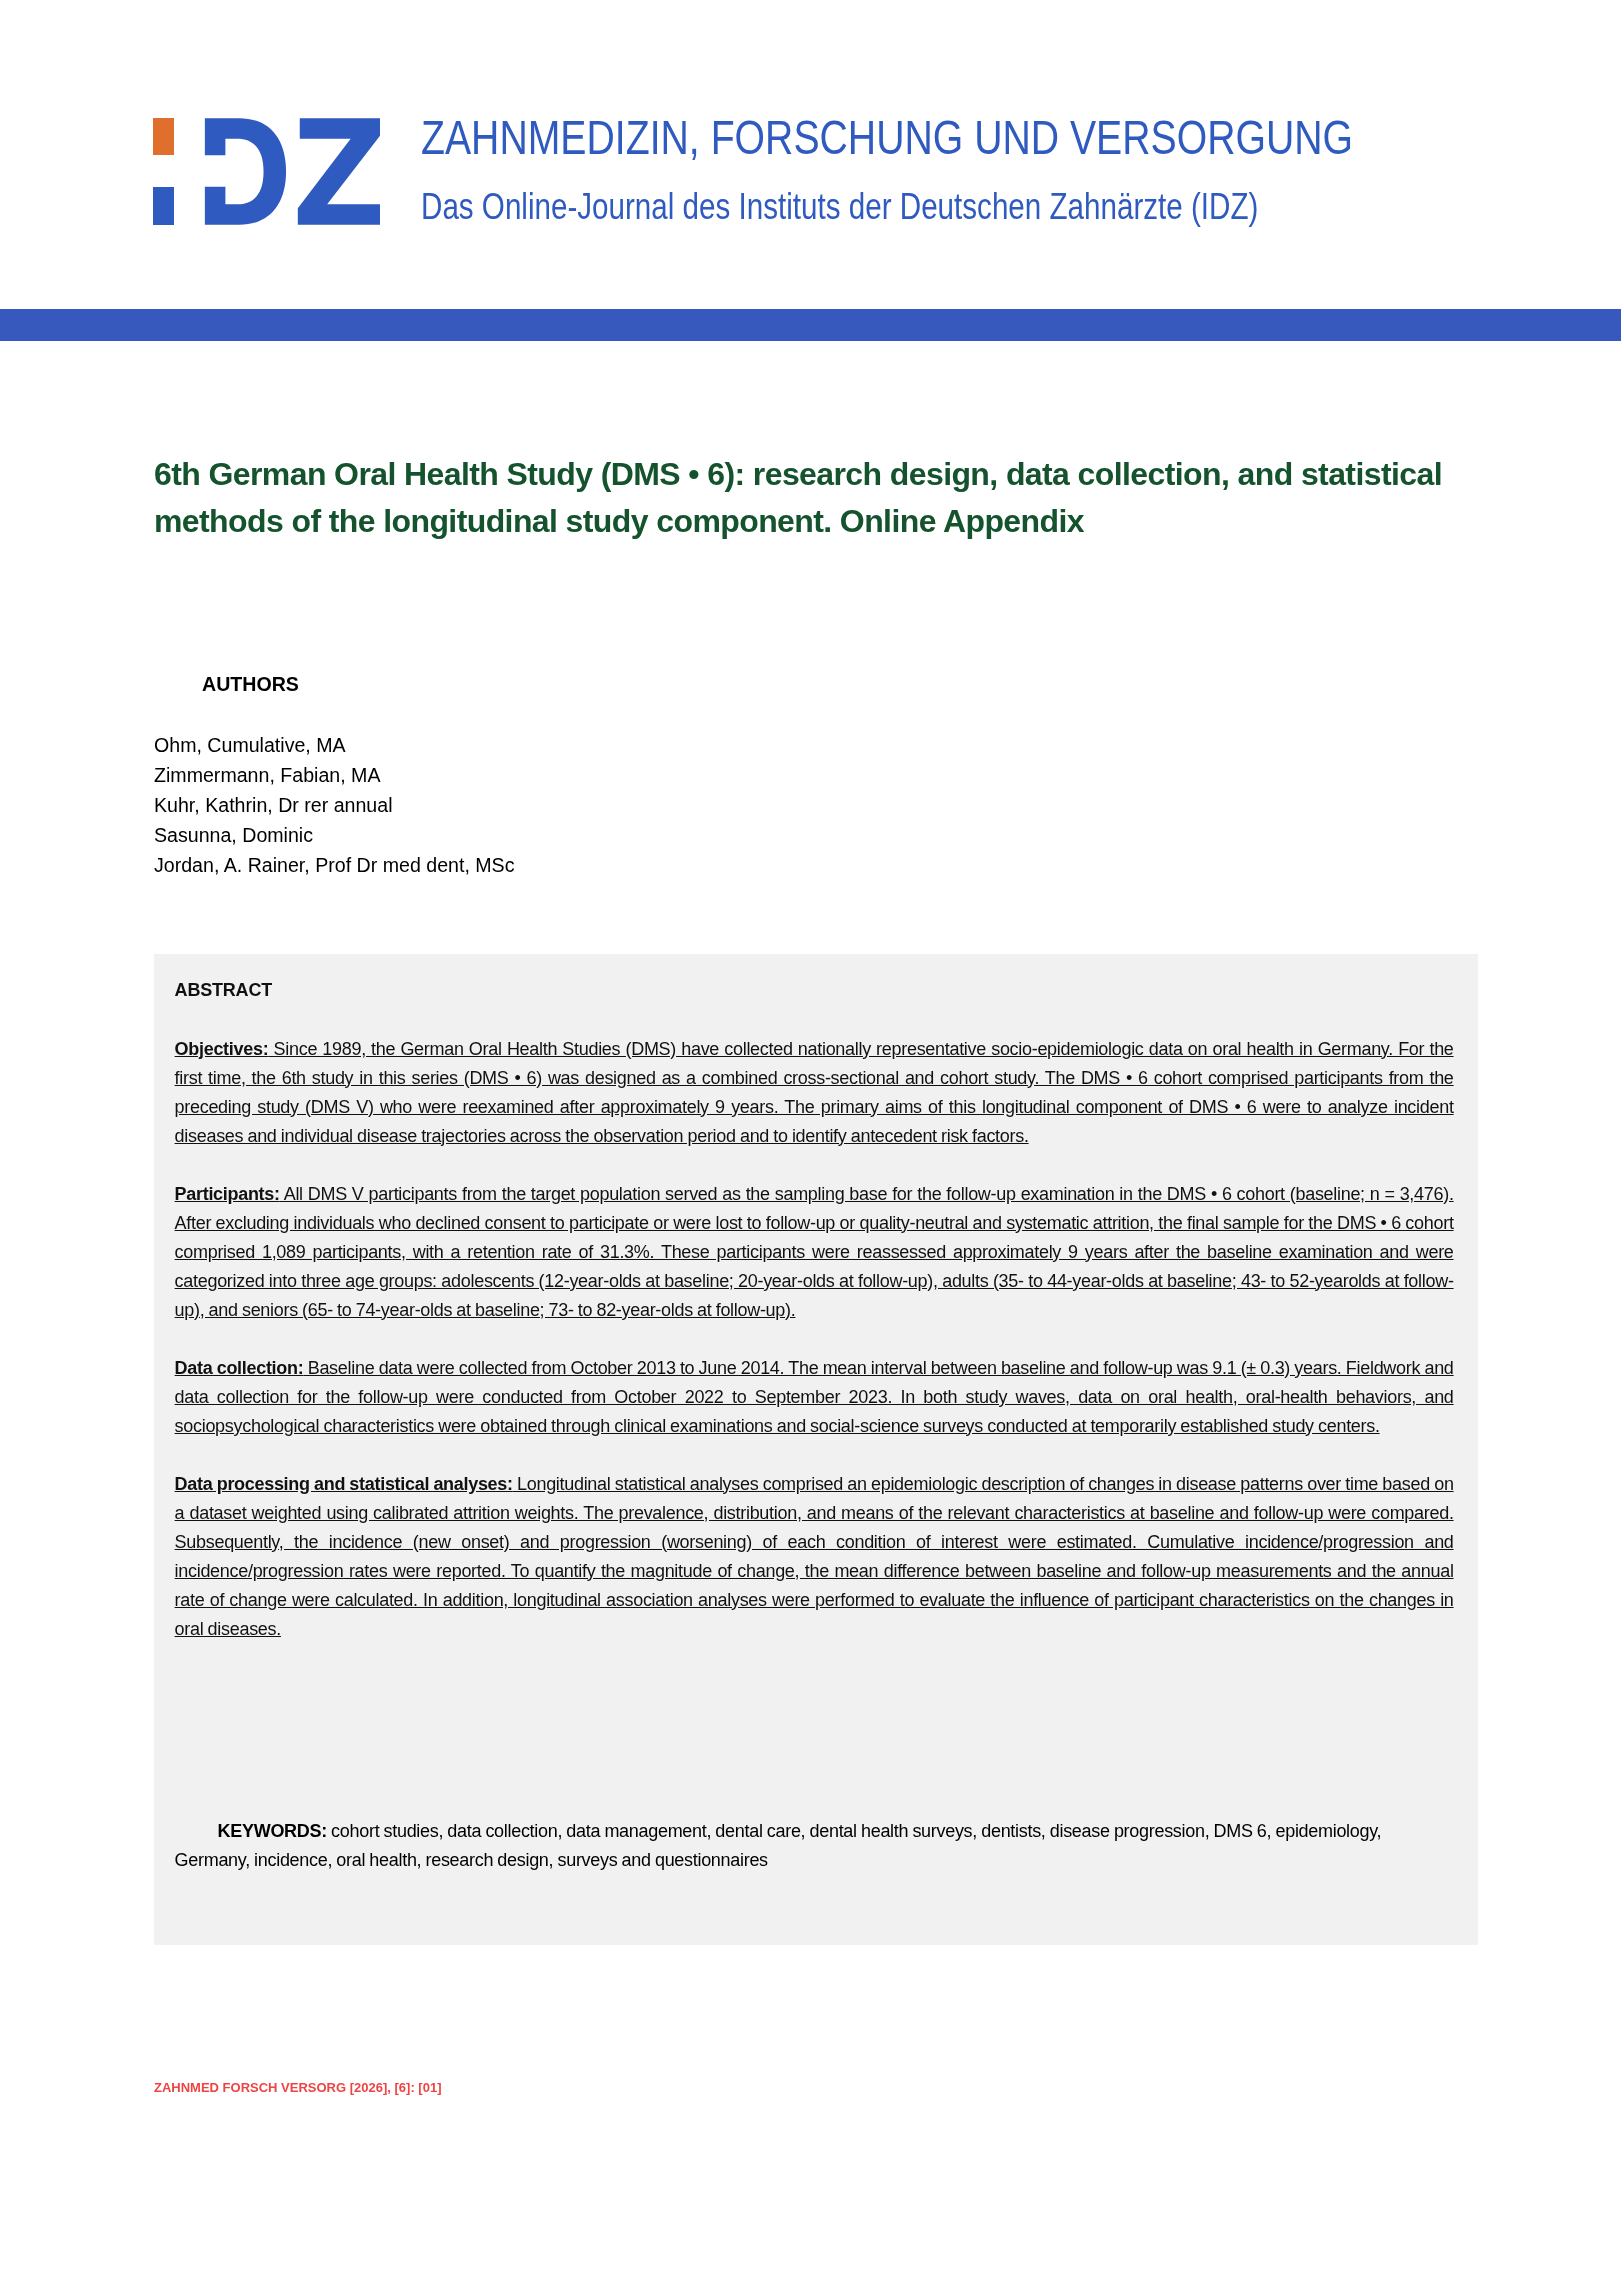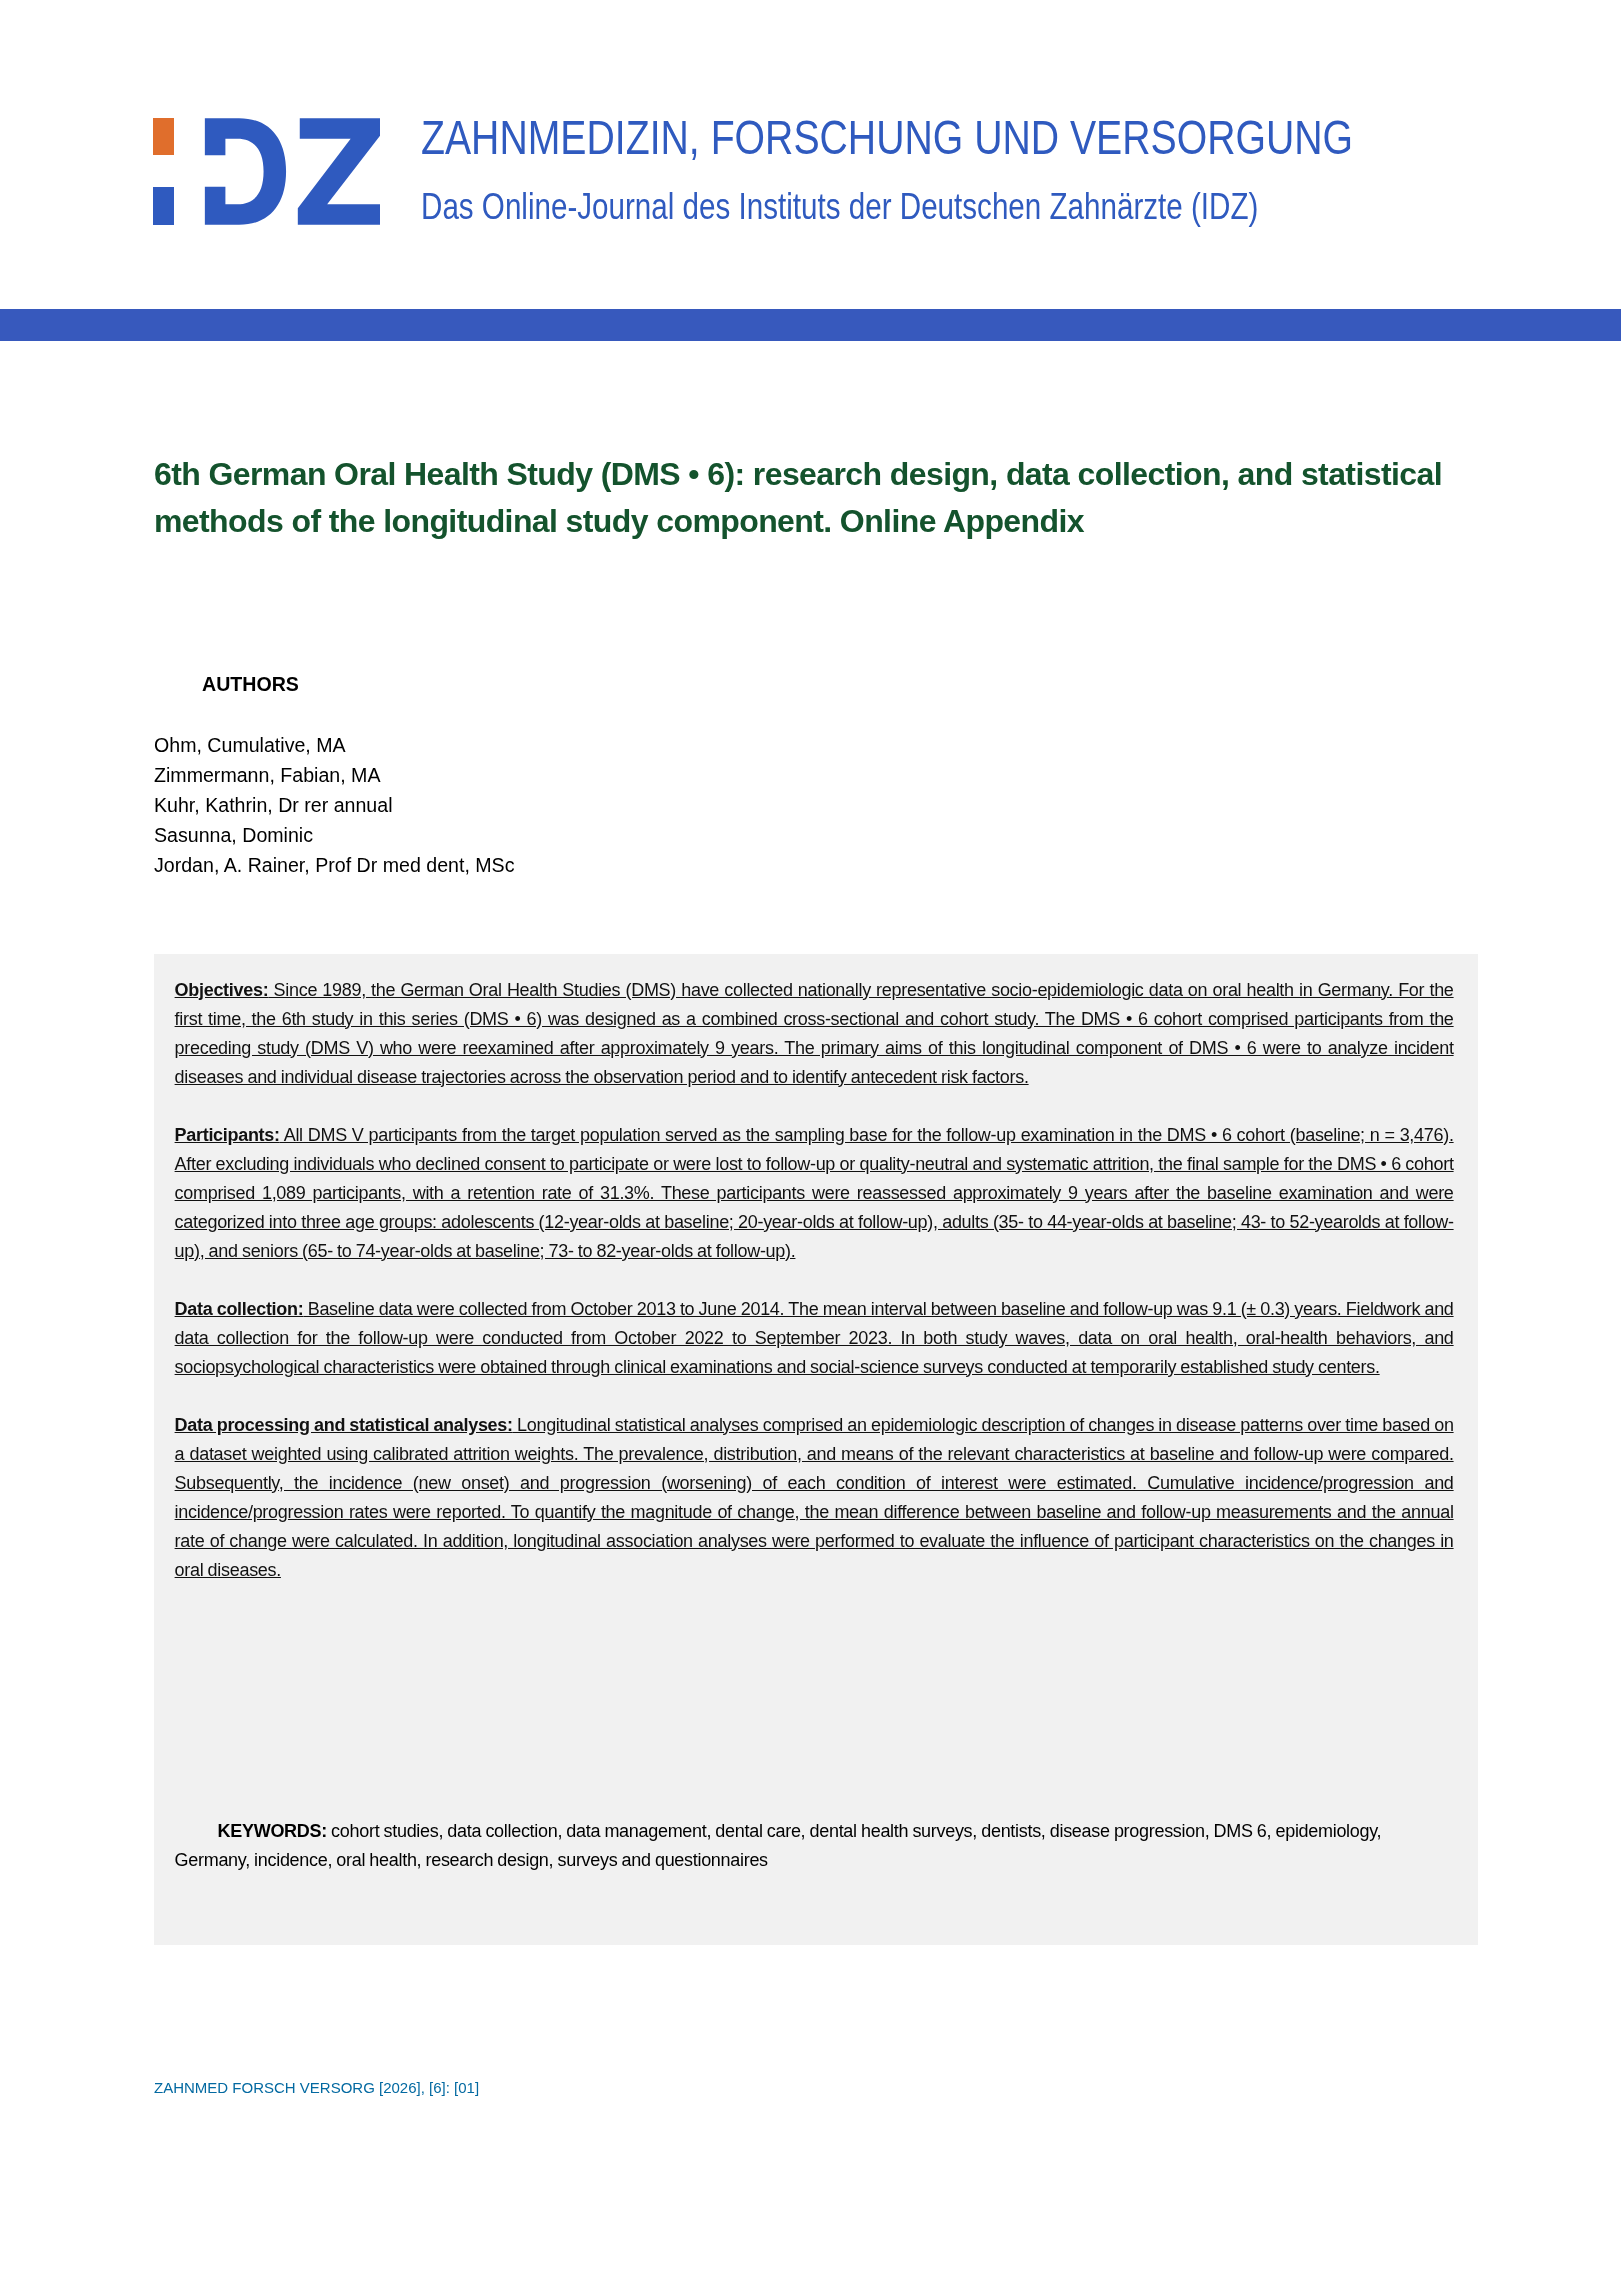--- a/index.html
+++ b/index.html
@@ -48,21 +48,21 @@
       letter-spacing: -0.3px; word-spacing: -0.5px;
     }
     .abstract-heading { font-weight: bold; font-size: 18px; margin: 0 0 30px 0; letter-spacing: -0.2px; }
     .abstract-para { margin: 0 4px 29px 0; text-align: justify; text-decoration: underline; }
     .abstract-para .lead { font-weight: bold; }
     .keywords { position: absolute; left: 20.6px; top: 863px; width: 1283px;
       font-size: 18px; line-height: 29px; letter-spacing: -0.3px; word-spacing: -0.5px; }
     .keywords .lead { font-weight: bold; padding-left: 43px; }
 
     
-    .footer { left: 154px; top: 2076px; font-size: 15px; line-height: 23.5px; color: #0369a1; white-space: nowrap; }
+    .footer { left: 154px; top: 2076px; font-size: 13px; line-height: 23.5px; color: #ef4444; white-space: nowrap; font-weight: bold; }
   </style>
 </head>
 <body>
 
 <div class="abs logo">
   <div class="i-top"></div>
   <div class="i-bot"></div>
   <svg width="227" height="108" viewBox="0 0 232 110">
 
     <path d="M53 0 H88 C120 0 136 22 136 54.5 C136 87 120 109 88 109 H53 V70 H74 V88 H86 C104 88 113 76 113 54.5 C113 33 104 21 86 21 H74 V38 H53 Z" fill="#2f5abf"></path>
@@ -82,20 +82,21 @@
 <div class="abs authors-list">
   <div>Ohm, Cumulative, MA</div>
   <div>Zimmermann, Fabian, MA</div>
   <div>Kuhr, Kathrin, Dr rer annual</div>
   <div>Sasunna, Dominic</div>
   <div>Jordan, A. Rainer, Prof Dr med dent, MSc</div>
 </div>
 
 <div class="abs abstract-box">
   <div class="abstract-inner">
+    <div class="abstract-heading">ABSTRACT</div>
 
     <p class="abstract-para"><span class="lead">Objectives:</span><span> Since 1989, the German Oral Health Studies (DMS) have collected nationally representative socio-epidemiologic data on oral health in Germany. For the first time, the 6th study in this series (DMS • 6) was designed as a combined cross-sectional and cohort study. The DMS • 6 cohort comprised participants from the preceding study (DMS V) who were reexamined after approximately 9 years. The primary aims of this longitudinal component of DMS • 6 were to analyze incident diseases and individual disease trajectories across the observation period and to identify antecedent risk factors.</span></p>
 
     <p class="abstract-para"><span class="lead">Participants:</span><span> All DMS V participants from the target population served as the sampling base for the follow-up examination in the DMS • 6 cohort (baseline; n = 3,476). After excluding individuals who declined consent to participate or were lost to follow-up or quality-neutral and systematic attrition, the final sample for the DMS • 6 cohort comprised 1,089 participants, with a retention rate of 31.3%. These participants were reassessed approximately 9 years after the baseline examination and were categorized into three age groups: adolescents (12-year-olds at baseline; 20-year-olds at follow-up), adults (35- to 44-year-olds at baseline; 43- to 52-yearolds at follow-up), and seniors (65- to 74-year-olds at baseline; 73- to 82-year-olds at follow-up).</span></p>
 
     <p class="abstract-para"><span class="lead">Data collection:</span><span> Baseline data were collected from October 2013 to June 2014. The mean interval between baseline and follow-up was 9.1 (± 0.3) years. Fieldwork and data collection for the follow-up were conducted from October 2022 to September 2023. In both study waves, data on oral health, oral-health behaviors, and sociopsychological characteristics were obtained through clinical examinations and social-science surveys conducted at temporarily established study centers.</span></p>
 
     <p class="abstract-para"><span class="lead">Data processing and statistical analyses:</span><span> Longitudinal statistical analyses comprised an epidemiologic description of changes in disease patterns over time based on a dataset weighted using calibrated attrition weights. The prevalence, distribution, and means of the relevant characteristics at baseline and follow-up were compared. Subsequently, the incidence (new onset) and progression (worsening) of each condition of interest were estimated. Cumulative incidence/progression and incidence/progression rates were reported. To quantify the magnitude of change, the mean difference between baseline and follow-up measurements and the annual rate of change were calculated. In addition, longitudinal association analyses were performed to evaluate the influence of participant characteristics on the changes in oral diseases.</span></p>
   </div>
 

